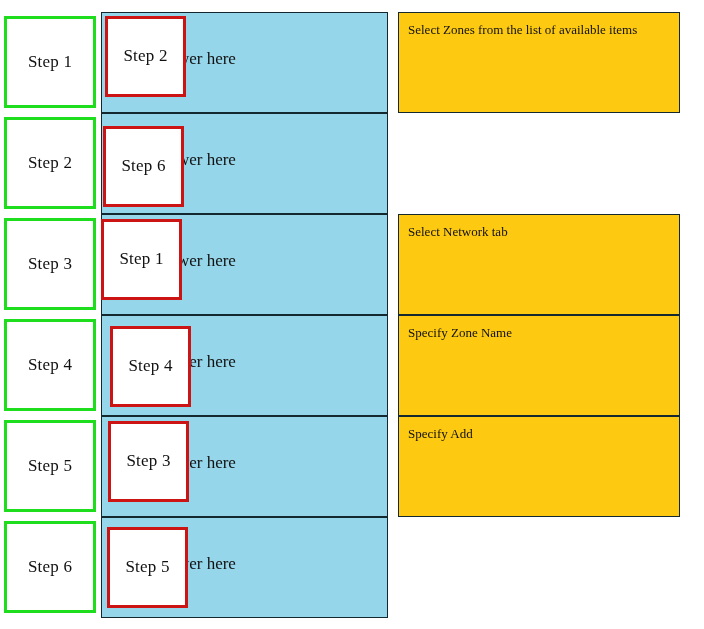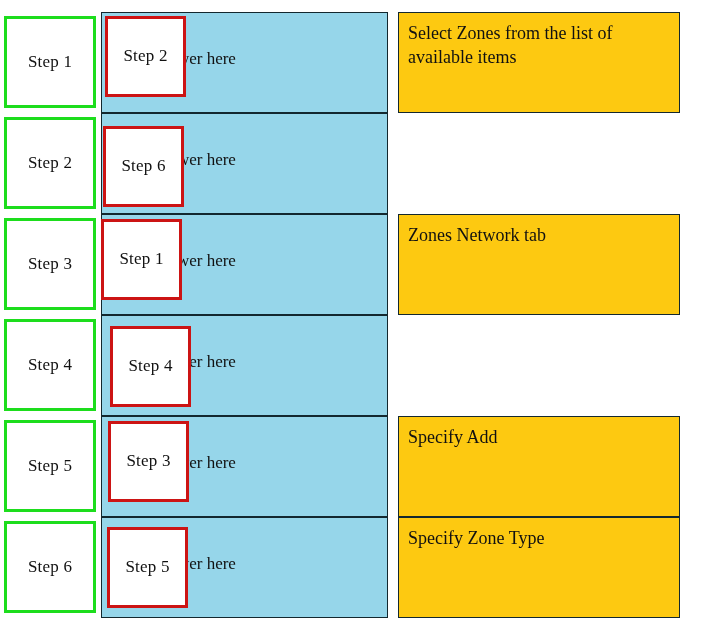--- a/index.html
+++ b/index.html
@@ -97,21 +97,21 @@
     height: 101px;
     box-sizing: border-box;
     background: #fdc911;
     border: 1px solid #13282f;
   }
   .desc-text {
     position: absolute;
     left: 9px;
     top: 8px;
     right: 8px;
-    font-size: 18px;
+    font-size: 13px;
     line-height: 1.35;
     color: #111111;
   }
 </style>
 </head>
 <body>
 
 <div id="board">
 
   <div class="row" style="top:12px;">
@@ -145,34 +145,37 @@
     <div class="src-tile">
       <span>Step 3</span>
     </div>
     <div class="drop-zone">
       <span class="drop-label">Drag answer here</span>
     </div>
     <div class="ans-tile" style="left:101px; top:5px;">
       <span>Step 1</span>
     </div>
     <div class="desc-panel">
-      <span class="desc-text">Zones Network tab</span>
+      <span class="desc-text">Select Network tab</span>
     </div>
   </div>
 
   <div class="row" style="top:315px;">
     <div class="src-tile">
       <span>Step 4</span>
     </div>
     <div class="drop-zone">
       <span class="drop-label">Drag answer here</span>
     </div>
     <div class="ans-tile" style="left:110px; top:11px;">
       <span>Step 4</span>
     </div>
+    <div class="desc-panel">
+      <span class="desc-text">Specify Zone Name</span>
+    </div>
   </div>
 
   <div class="row" style="top:416px;">
     <div class="src-tile">
       <span>Step 5</span>
     </div>
     <div class="drop-zone">
       <span class="drop-label">Drag answer here</span>
     </div>
     <div class="ans-tile" style="left:108px; top:5px;">
@@ -186,18 +189,15 @@
   <div class="row" style="top:517px;">
     <div class="src-tile">
       <span>Step 6</span>
     </div>
     <div class="drop-zone">
       <span class="drop-label">Drag answer here</span>
     </div>
     <div class="ans-tile" style="left:107px; top:10px;">
       <span>Step 5</span>
     </div>
-    <div class="desc-panel">
-      <span class="desc-text">Specify Zone Type</span>
-    </div>
   </div>
 
 </div>
 
 </body></html>

